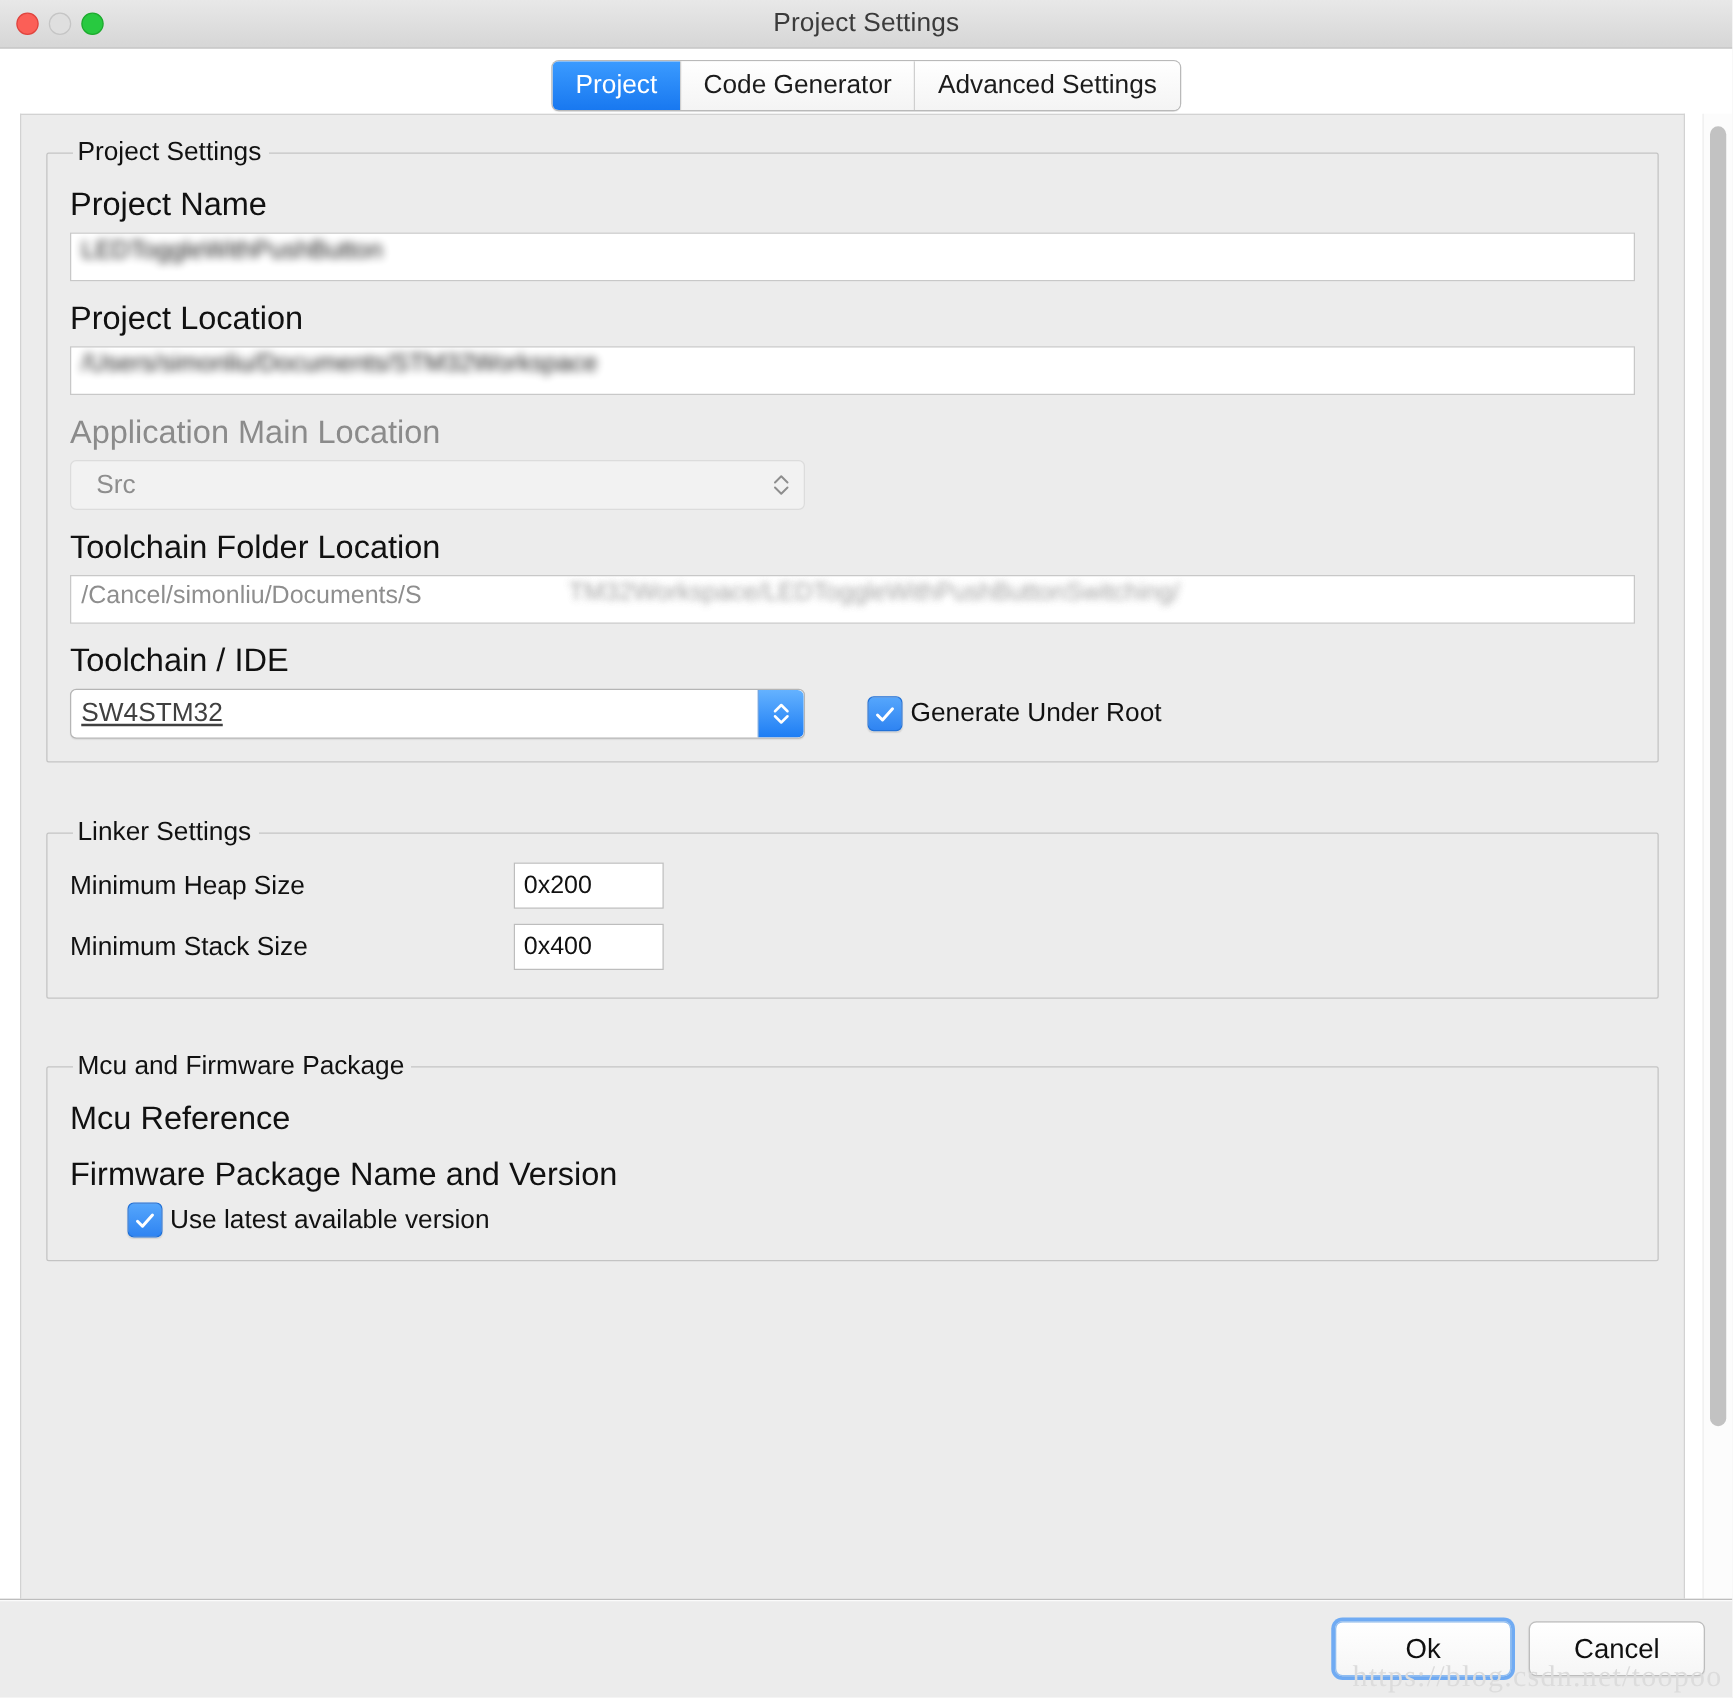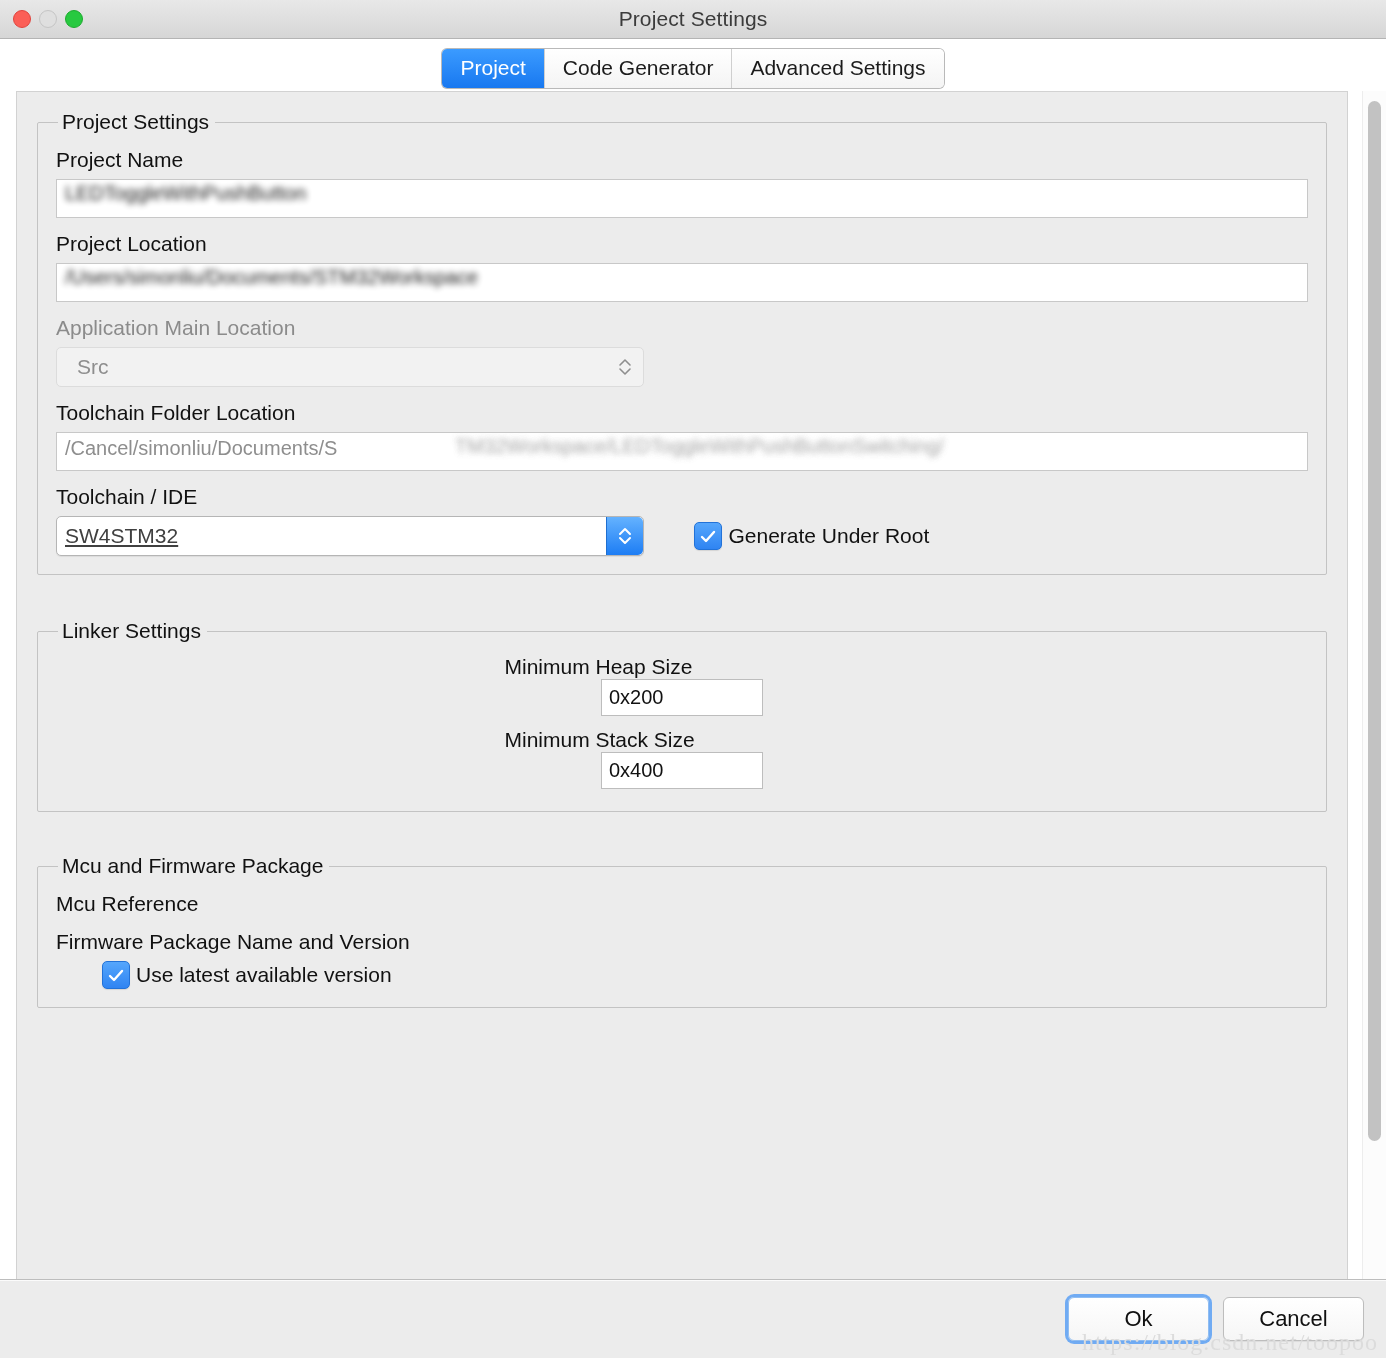--- a/index.html
+++ b/index.html
@@ -104,21 +104,21 @@
     background: transparent;
   }
   fieldset.group > legend {
     font-size: 21px;
     color: #111;
     padding: 0 6px 0 4px;
     margin-left: 2px;
   }
 
   .fieldlabel {
-    font-size: 21px;
+    font-size: 26px;
     color: #111;
     margin: 14px 0 7px 0;
   }
   .fieldlabel.dim { color: #8b8b8b; }
 
   input.textbox {
     display: block;
     box-sizing: border-box;
     width: 100%;
     height: 37px;
@@ -219,30 +219,29 @@
     display: flex; align-items: center; justify-content: center;
     box-shadow: 0 1px 1px rgba(0,0,0,0.10);
   }
   .checkrow .checklabel { font-size: 21px; color: #111; white-space: nowrap; }
 
   
   .linker-row {
     display: flex;
     align-items: center;
     margin-top: 12px;
-    flex-direction: column;
   }
   .linker-row .lr-label {
     font-size: 21px;
     color: #111;
     width: 355px;
   }
   .linker-row input.small {
     box-sizing: border-box;
-    width: 162px; height: 37px;
+    width: 120px; height: 37px;
     font-family: "Liberation Sans", sans-serif;
     font-size: 20px;
     color: #111;
     padding: 3px 7px;
     background: #ffffff;
     border: 1px solid #bdbdbd;
     outline: none;
   }
 
   

